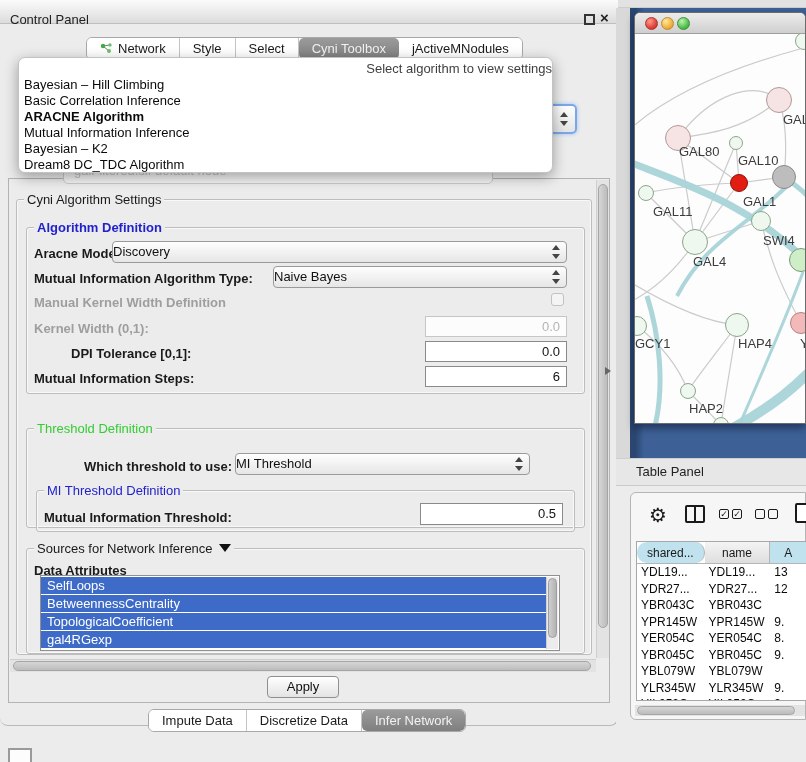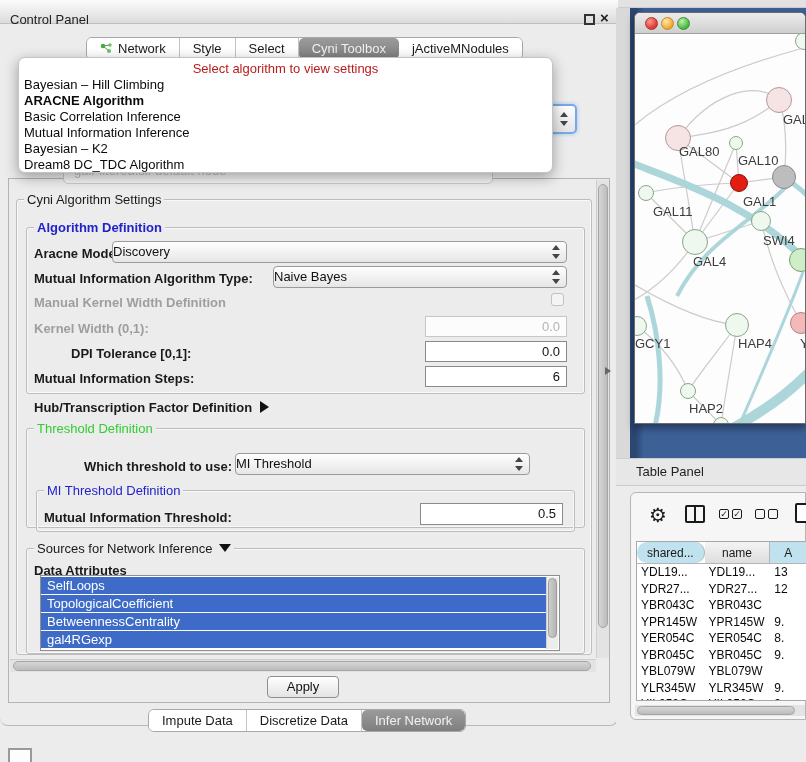--- a/index.html
+++ b/index.html
@@ -21,21 +21,21 @@
 
   
   .tabbar { display:flex; align-items:stretch; background:#fff; border:1px solid #a8a8a8; border-radius:6px; height:23px; overflow:hidden; }
   .tab { display:flex; align-items:center; padding:0 13px; font-size:13px; color:#1a1a1a; border-right:1px solid #c4c4c4; background:#fff; white-space:nowrap; }
   .tab:last-child { border-right:none; }
   .tab.active { background:linear-gradient(#9b9b9b,#7f7f7f); color:#f2f2f2; border-radius:5px; border-right:none; }
   .net-ico { width:13px; height:13px; margin-right:5px; }
 
   
   .popup { left:18px; top:57px; width:535px; height:116px; background:#fff; border:1px solid #c3c3c3; border-radius:7px; box-shadow:0 4px 14px rgba(0,0,0,.35); z-index:30; padding-top:2px; }
-  .popup-prompt { text-align:center; font-size:13px; color:#b91c1c; height:17px; line-height:17px; }
+  .popup-prompt { text-align:right; font-size:13px; color:#404040; height:17px; line-height:17px; }
   .popup-item { font-size:13px; color:#0a0a0a; height:16px; line-height:16px; padding-left:5px; white-space:nowrap; }
   .popup-item.selected { font-weight:bold; }
 
   
   .combo-frag { left:549px; top:104px; width:28px; height:30px; border:2px solid #7aa7e8; border-radius:5px; background:linear-gradient(#fdfdfd,#e4e4e4); box-shadow:0 0 4px #9cc0ee; z-index:5; }
   .behind-combo { left:63px; top:158px; width:430px; height:26px; border:1px solid #c9c9c9; border-radius:5px; background:#f4f4f4; color:#c0c0c0; font-size:13px; line-height:24px; padding-left:10px; z-index:6; overflow:hidden; }
 
   
   .outer-box { left:8px; top:178px; width:602px; height:525px; border:1px solid #b3b3b3; background:#ececec; }
   .group { position:absolute; border:1px solid #bdbdbd; border-radius:3px; box-shadow:inset 0 0 0 1px #f8f8f8; }
@@ -155,22 +155,22 @@
   <div class="abs combo-frag">
     <div class="stepper" style="right:7px; top:6px;"></div>
   </div>
   <div class="abs behind-combo">
     <span>galFiltered.sif default node</span>
   </div>
 
   <div class="abs popup">
     <div class="popup-prompt">Select algorithm to view settings</div>
     <div class="popup-item">Bayesian – Hill Climbing</div>
+    <div class="popup-item">Basic Correlation Inference</div>
     <div class="popup-item selected">ARACNE Algorithm</div>
-    <div class="popup-item">Basic Correlation Inference</div>
     <div class="popup-item">Mutual Information Inference</div>
     <div class="popup-item">Bayesian – K2</div>
     <div class="popup-item">Dream8 DC_TDC Algorithm</div>
   </div>
 
   <div class="abs outer-box"></div>
 
   <div class="group" style="left:16px; top:199px; width:576px; height:456px;"></div>
   <div class="group-title t-black" style="left:24px; top:192px;">Cyni Algorithm Settings</div>
 
@@ -194,23 +194,20 @@
 
   <div class="lbl dis" style="left:34px; top:321px;">Kernel Width (0,1):</div>
   <div class="field dis" style="left:425px; top:316px; width:142px;">0.0</div>
 
   <div class="lbl" style="left:34px; top:346px;margin-left:37px;">DPI Tolerance [0,1]:</div>
   <div class="field" style="left:425px; top:341px; width:142px;">0.0</div>
 
   <div class="lbl" style="left:34px; top:371px;">Mutual Information Steps:</div>
   <div class="field" style="left:425px; top:366px; width:142px;">6</div>
 
-  <div class="lbl" style="left:34px; top:400px;">
-    <span>Hub/Transcription Factor Definition</span><span class="arrow-right"></span>
-  </div>
 
   <div class="group" style="left:26px; top:428px; width:559px; height:100px;"></div>
   <div class="group-title t-green" style="left:34px; top:421px;">Threshold Definition</div>
 
   <div class="lbl" style="left:84px; top:459px;">Which threshold to use:</div>
   <div class="combo" style="left:235px; top:453px; width:295px;">
     <span>MI Threshold</span>
     <div class="stepper"></div>
   </div>
 
@@ -220,22 +217,22 @@
   <div class="field" style="left:420px; top:503px; width:143px; height:22px;">0.5</div>
 
   <div class="group" style="left:26px; top:548px; width:559px; height:106px;"></div>
   <div class="group-title t-black" style="left:34px; top:541px;">
     <span>Sources for Network Inference</span><span class="arrow-down"></span>
   </div>
   <div class="lbl" style="left:34px; top:563px;">Data Attributes</div>
 
   <div class="abs listbox">
     <div class="list-item">SelfLoops</div>
+    <div class="list-item">BetweennessCentrality</div>
     <div class="list-item">TopologicalCoefficient</div>
-    <div class="list-item">BetweennessCentrality</div>
     <div class="list-item">gal4RGexp</div>
     <div class="list-vscroll">
         <div class="list-vthumb"></div>
       </div>
   </div>
 
   <div class="abs vscroll">
       <div class="vthumb"></div>
     </div>
   <div class="abs hscroll">

